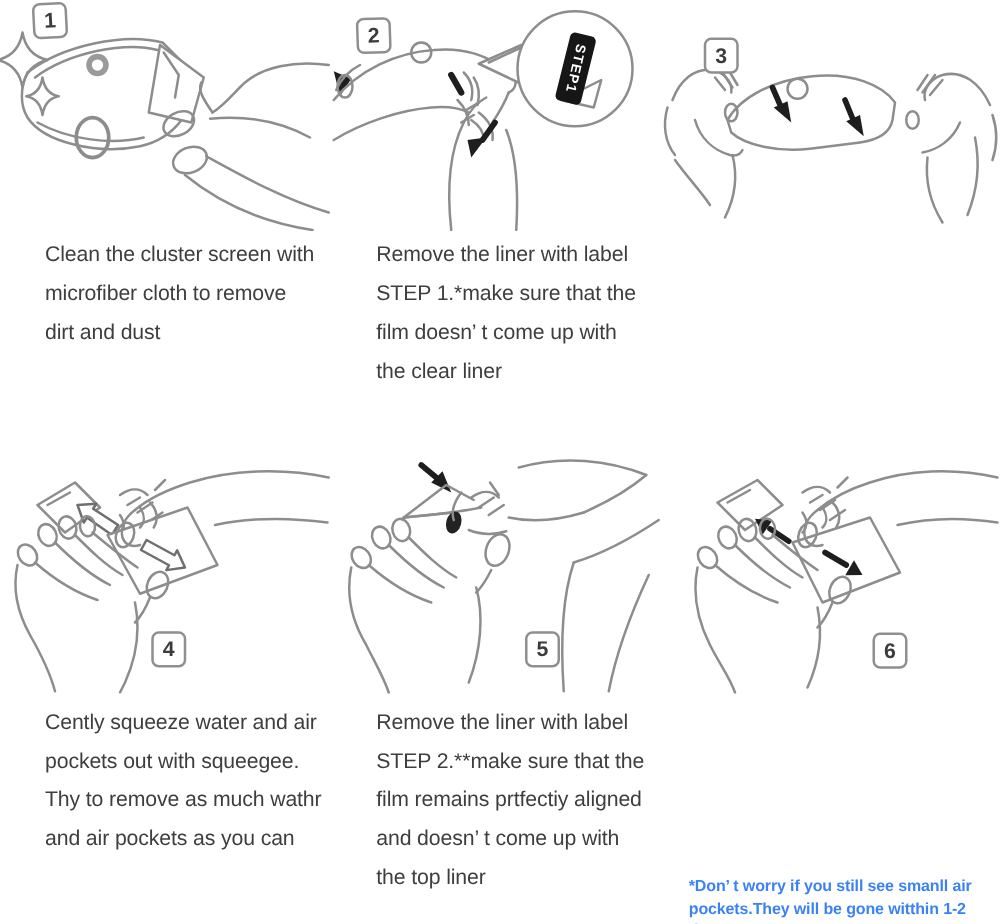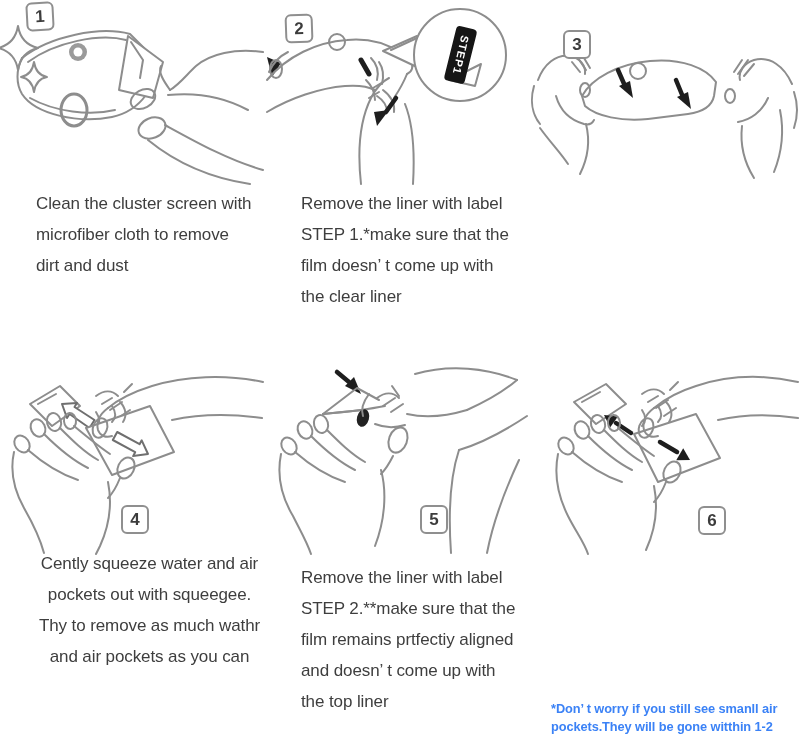--- a/index.html
+++ b/index.html
@@ -206,21 +206,21 @@
           <path d="M44 94 C 58 108, 72 120, 88 128"></path>
           <path d="M60 88 C 72 100, 84 112, 98 120"></path>
           <path d="M74 86 C 86 96, 98 106, 110 114"></path>
           <ellipse cx="126" cy="128" rx="8" ry="11" transform="rotate(25 126 128)"></ellipse>
           <path d="M14 112 C 10 130, 14 150, 24 168 C 32 182, 40 198, 44 213"></path>
           <path d="M108 142 C 112 162, 110 184, 100 206 C 98 210, 97 212, 96 214"></path>
           <path d="M120 138 C 116 148, 112 154, 108 158"></path>
         </g>
       </g>
     </svg>
-    <div class="caption" style="top:208px;text-align:center;">Cently squeeze water and air
+    <div class="caption" style="top:222px;">Cently squeeze water and air
 pockets out with squeegee.
 Thy to remove as much wathr
 and air pockets as you can</div>
   </div>
 
   <div class="panel" style="left:265px;top:340px;width:265px;height:399px;">
     <div class="badge" style="left:155px;top:165px;">
       <span>5</span>
     </div>
     <svg width="265" height="215" viewBox="0 0 265 215">

